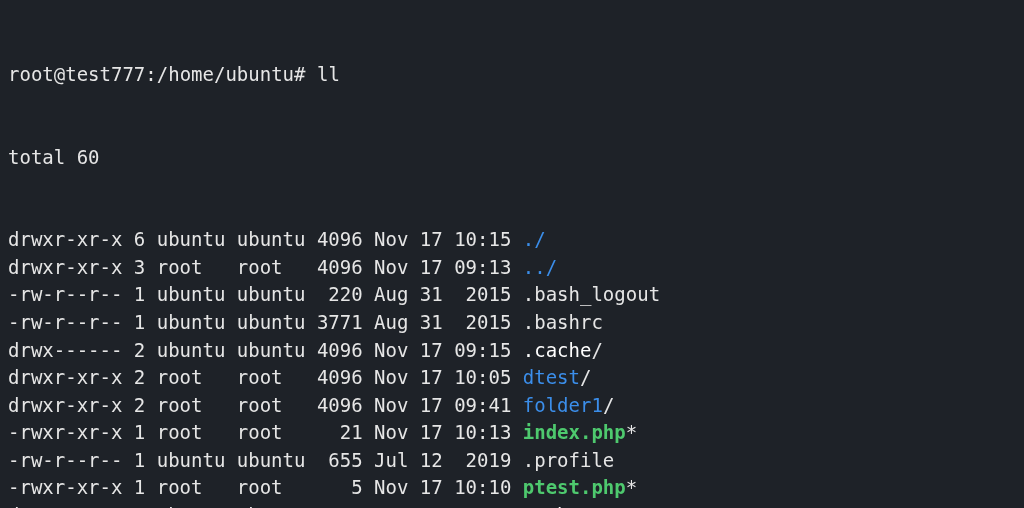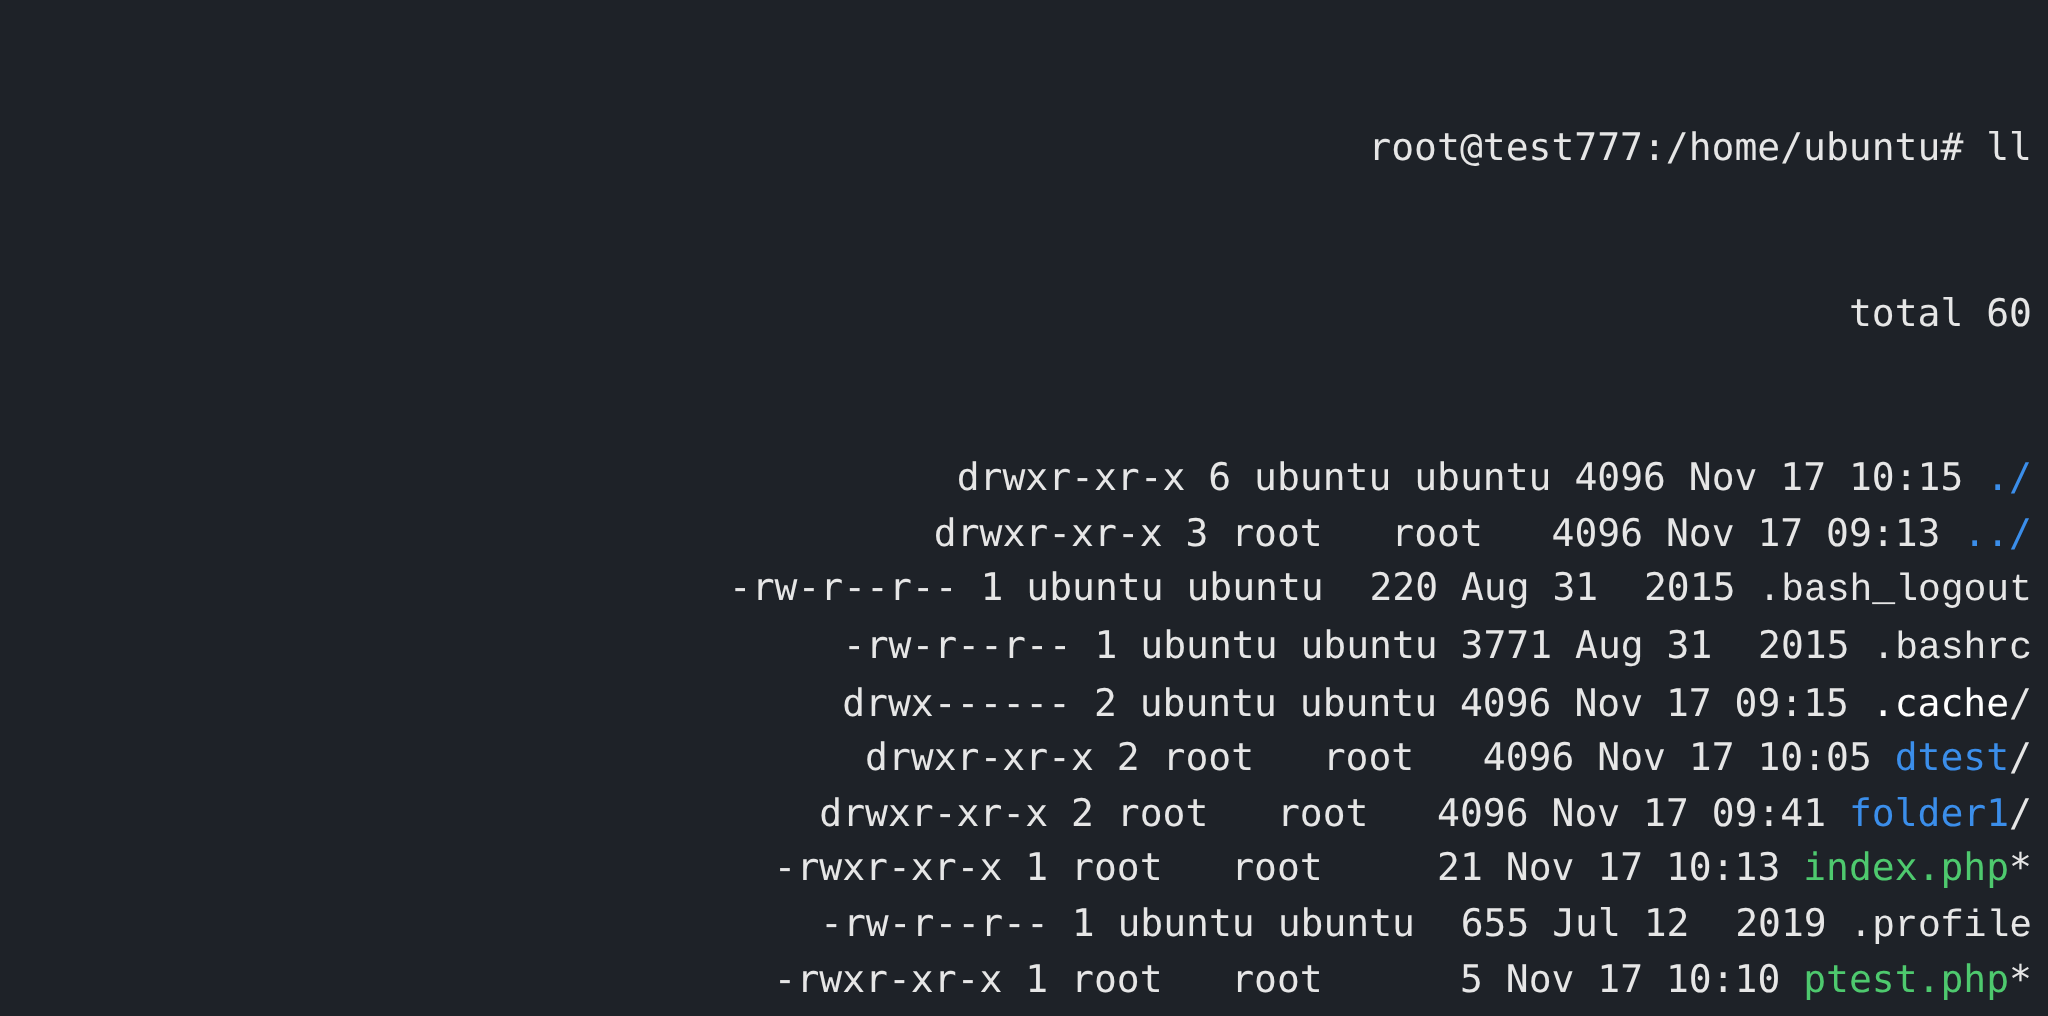--- a/index.html
+++ b/index.html
@@ -12,28 +12,28 @@
     line-height: 1.45;
   }
   .terminal {
     padding: 6px 8px;
     white-space: pre;
     width: 1024px;
     box-sizing: border-box;
   }
   .prompt-user { color: #e6e6e6; }
   .cmd { color: #e6e6e6; }
-  .row { display: block; text-align: right; }
+  .row { display: block; }
   .perm, .links, .owner, .group, .size, .date, .name {
     display: inline;
   }
-  .c-default { color: #e6e6e6; font-family: Liberation Mono, monospace; }
+  .c-default { color: #e6e6e6; }
   .c-dir     { color: #3b8eea; }       
   .c-hiddir  { color: #ffffff; }       
-  .c-exec    { color: #4ec96e; }       
+  .c-exec    { color: #4ec96e; font-weight: bold; }       
   .punct     { color: #e6e6e6; }
 </style>
 </head>
 <body>
 
 <div class="terminal">
   <div class="row"><span class="prompt-user">root</span><span>@</span><span>test777</span><span>:</span><span>/home/ubuntu</span><span>#</span><span> </span><span class="cmd">ll</span></div>
   <div class="row">total 60</div>
   <div id="listing"><div class="row"><span class="perm">drwxr-xr-x</span><span class="links"> 6</span><span class="owner"> ubuntu</span><span class="group"> ubuntu</span><span class="size"> 4096</span><span class="date"> Nov 17 10:15</span><span class="name c-dir"> ./</span><span class="punct"></span></div><div class="row"><span class="perm">drwxr-xr-x</span><span class="links"> 3</span><span class="owner"> root  </span><span class="group"> root  </span><span class="size"> 4096</span><span class="date"> Nov 17 09:13</span><span class="name c-dir"> ../</span><span class="punct"></span></div><div class="row"><span class="perm">-rw-r--r--</span><span class="links"> 1</span><span class="owner"> ubuntu</span><span class="group"> ubuntu</span><span class="size">  220</span><span class="date"> Aug 31  2015</span><span class="name c-default"> .bash_logout</span><span class="punct"></span></div><div class="row"><span class="perm">-rw-r--r--</span><span class="links"> 1</span><span class="owner"> ubuntu</span><span class="group"> ubuntu</span><span class="size"> 3771</span><span class="date"> Aug 31  2015</span><span class="name c-default"> .bashrc</span><span class="punct"></span></div><div class="row"><span class="perm">drwx------</span><span class="links"> 2</span><span class="owner"> ubuntu</span><span class="group"> ubuntu</span><span class="size"> 4096</span><span class="date"> Nov 17 09:15</span><span class="name c-hiddir"> .cache</span><span class="punct">/</span></div><div class="row"><span class="perm">drwxr-xr-x</span><span class="links"> 2</span><span class="owner"> root  </span><span class="group"> root  </span><span class="size"> 4096</span><span class="date"> Nov 17 10:05</span><span class="name c-dir"> dtest</span><span class="punct">/</span></div><div class="row"><span class="perm">drwxr-xr-x</span><span class="links"> 2</span><span class="owner"> root  </span><span class="group"> root  </span><span class="size"> 4096</span><span class="date"> Nov 17 09:41</span><span class="name c-dir"> folder1</span><span class="punct">/</span></div><div class="row"><span class="perm">-rwxr-xr-x</span><span class="links"> 1</span><span class="owner"> root  </span><span class="group"> root  </span><span class="size">   21</span><span class="date"> Nov 17 10:13</span><span class="name c-exec"> index.php</span><span class="punct">*</span></div><div class="row"><span class="perm">-rw-r--r--</span><span class="links"> 1</span><span class="owner"> ubuntu</span><span class="group"> ubuntu</span><span class="size">  655</span><span class="date"> Jul 12  2019</span><span class="name c-default"> .profile</span><span class="punct"></span></div><div class="row"><span class="perm">-rwxr-xr-x</span><span class="links"> 1</span><span class="owner"> root  </span><span class="group"> root  </span><span class="size">    5</span><span class="date"> Nov 17 10:10</span><span class="name c-exec"> ptest.php</span><span class="punct">*</span></div><div class="row"><span class="perm">drwx------</span><span class="links"> 2</span><span class="owner"> ubuntu</span><span class="group"> ubuntu</span><span class="size"> 4096</span><span class="date"> Nov 17 09:13</span><span class="name c-hiddir"> .ssh</span><span class="punct">/</span></div></div>
 </div>

